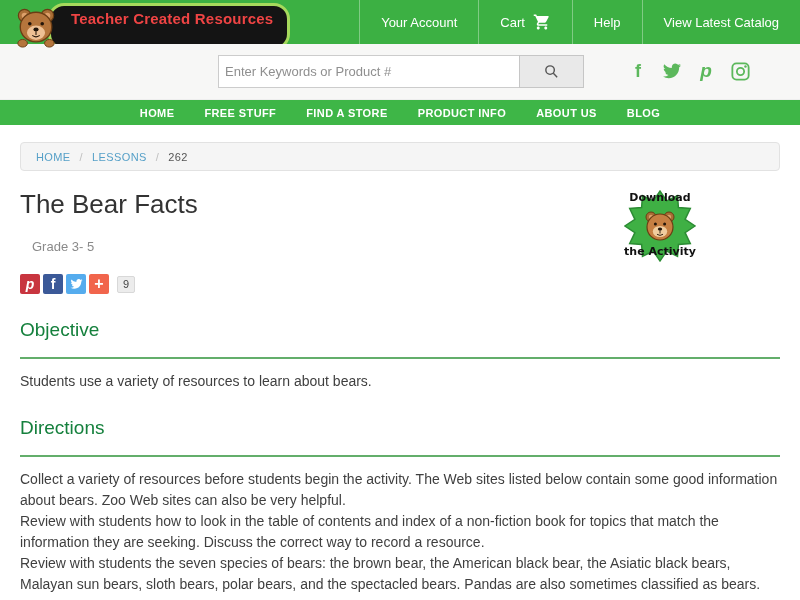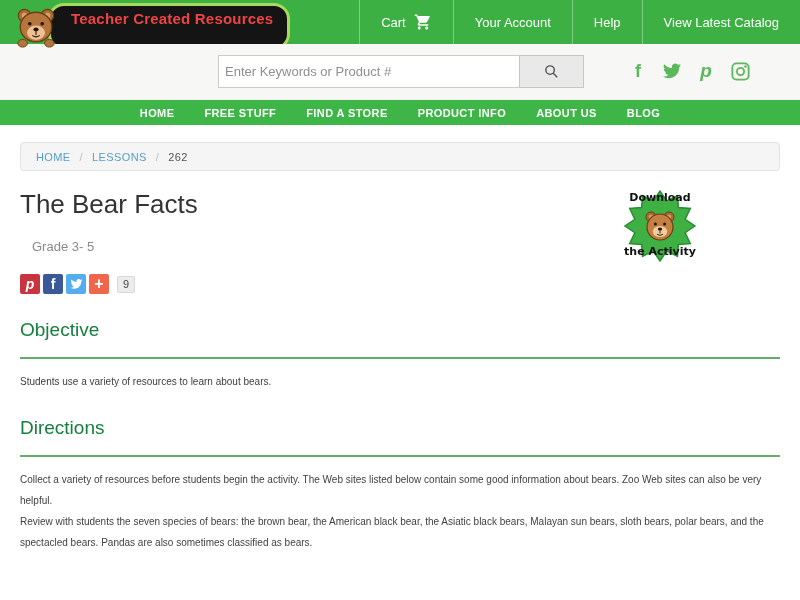--- a/index.html
+++ b/index.html
@@ -62,21 +62,21 @@
   .share-btn.pinterest { background:#c8353f; font-weight:bold; font-style:italic; font-size:14px; }
   .share-btn.facebook { background:#3b5998; font-weight:bold; font-size:14px; }
   .share-btn.twitter { background:#55acee; }
   .share-btn.addthis { background:#f1654c; font-weight:bold; font-size:16px; }
   .share-count { height:17px; padding:0 5px; background:#ececec; border:1px solid #d8d8d8;
     border-radius:2px; font-size:11px; color:#444; display:flex; align-items:center;
     margin-left:5px; }
 
   h2 { margin:25px 0 0; padding-bottom:16px; border-bottom:2px solid #63ae6b;
     font-size:19px; font-weight:400; color:#15803d; }
-  .body-text { margin:12px 0 0; font-size:10px; line-height:21px; color:#3f3f3f; }
+  .body-text { margin:12px 0 0; font-size:14px; line-height:21px; color:#3f3f3f; }
   .para { margin:0; }
   .para.first { margin-top:12px; }
 </style>
 </head>
 <body>
 
 <div class="header">
   <div class="logo">
     <svg class="logo-bear" width="48" height="42" viewBox="0 0 50 44">
       <circle cx="13" cy="9" r="6.5" fill="#a96e36" stroke="#6b3d14" stroke-width="1.2"></circle>
@@ -88,27 +88,27 @@
       <circle cx="18.5" cy="17.5" r="1.9" fill="#23150a"></circle>
       <circle cx="31.5" cy="17.5" r="1.9" fill="#23150a"></circle>
       <ellipse cx="25" cy="23.5" rx="2.7" ry="2" fill="#23150a"></ellipse>
       <path d="M25 25.5 v3.2 M21.5 30 q3.5 2.6 7 0" stroke="#23150a" stroke-width="1.1" fill="none" stroke-linecap="round"></path>
       <ellipse cx="11" cy="38" rx="5" ry="4" fill="#b5753c" stroke="#6b3d14" stroke-width="1"></ellipse>
       <ellipse cx="39" cy="38" rx="5" ry="4" fill="#b5753c" stroke="#6b3d14" stroke-width="1"></ellipse>
     </svg>
     <span class="logo-pill">Teacher Created Resources</span>
   </div>
   <nav class="top-nav">
+    <a href="#">Your Account</a>
     <a href="#">
       <span>Cart</span>
       <svg class="cart-svg" width="18" height="18" viewBox="0 0 24 24" fill="#fff">
         <path d="M7 18c-1.1 0-1.99.9-1.99 2S5.9 22 7 22s2-.9 2-2-.9-2-2-2zM1 2v2h2l3.6 7.59-1.35 2.45c-.16.28-.25.61-.25.96 0 1.1.9 2 2 2h12v-2H7.42c-.14 0-.25-.11-.25-.25l.03-.12.9-1.63h7.45c.75 0 1.41-.41 1.75-1.03l3.58-6.49c.08-.14.12-.31.12-.48 0-.55-.45-1-1-1H5.21l-.94-2H1zm16 16c-1.1 0-1.99.9-1.99 2s.89 2 1.99 2 2-.9 2-2-.9-2-2-2z"></path>
       </svg>
     </a>
-    <a href="#">Your Account</a>
     <a href="#">Help</a>
     <a href="#">View Latest Catalog</a>
   </nav>
 </div>
 
 <div class="search-band">
   <div class="search-group">
     <input class="search-input" type="text" placeholder="Enter Keywords or Product #" style="">
     <button class="search-btn">
       <svg width="17" height="17" viewBox="0 0 24 24">
@@ -196,15 +196,16 @@
       <span>+</span>
     </div>
     <div class="share-count">9</div>
   </div>
 
   <h2>Objective</h2>
   <p class="body-text">Students use a variety of resources to learn about bears.</p>
 
   <h2>Directions</h2>
   <p class="body-text para first">Collect a variety of resources before students begin the activity. The Web sites listed below contain some good information about bears. Zoo Web sites can also be very helpful.</p>
+  <p class="body-text para">Review with students how to look in the table of contents and index of a non-fiction book for topics that match the information they are seeking. Discuss the correct way to record a resource.</p>
   <p class="body-text para">Review with students the seven species of bears: the brown bear, the American black bear, the Asiatic black bears, Malayan sun bears, sloth bears, polar bears, and the spectacled bears. Pandas are also sometimes classified as bears.</p>
 
 </div>
 
 </body></html>

